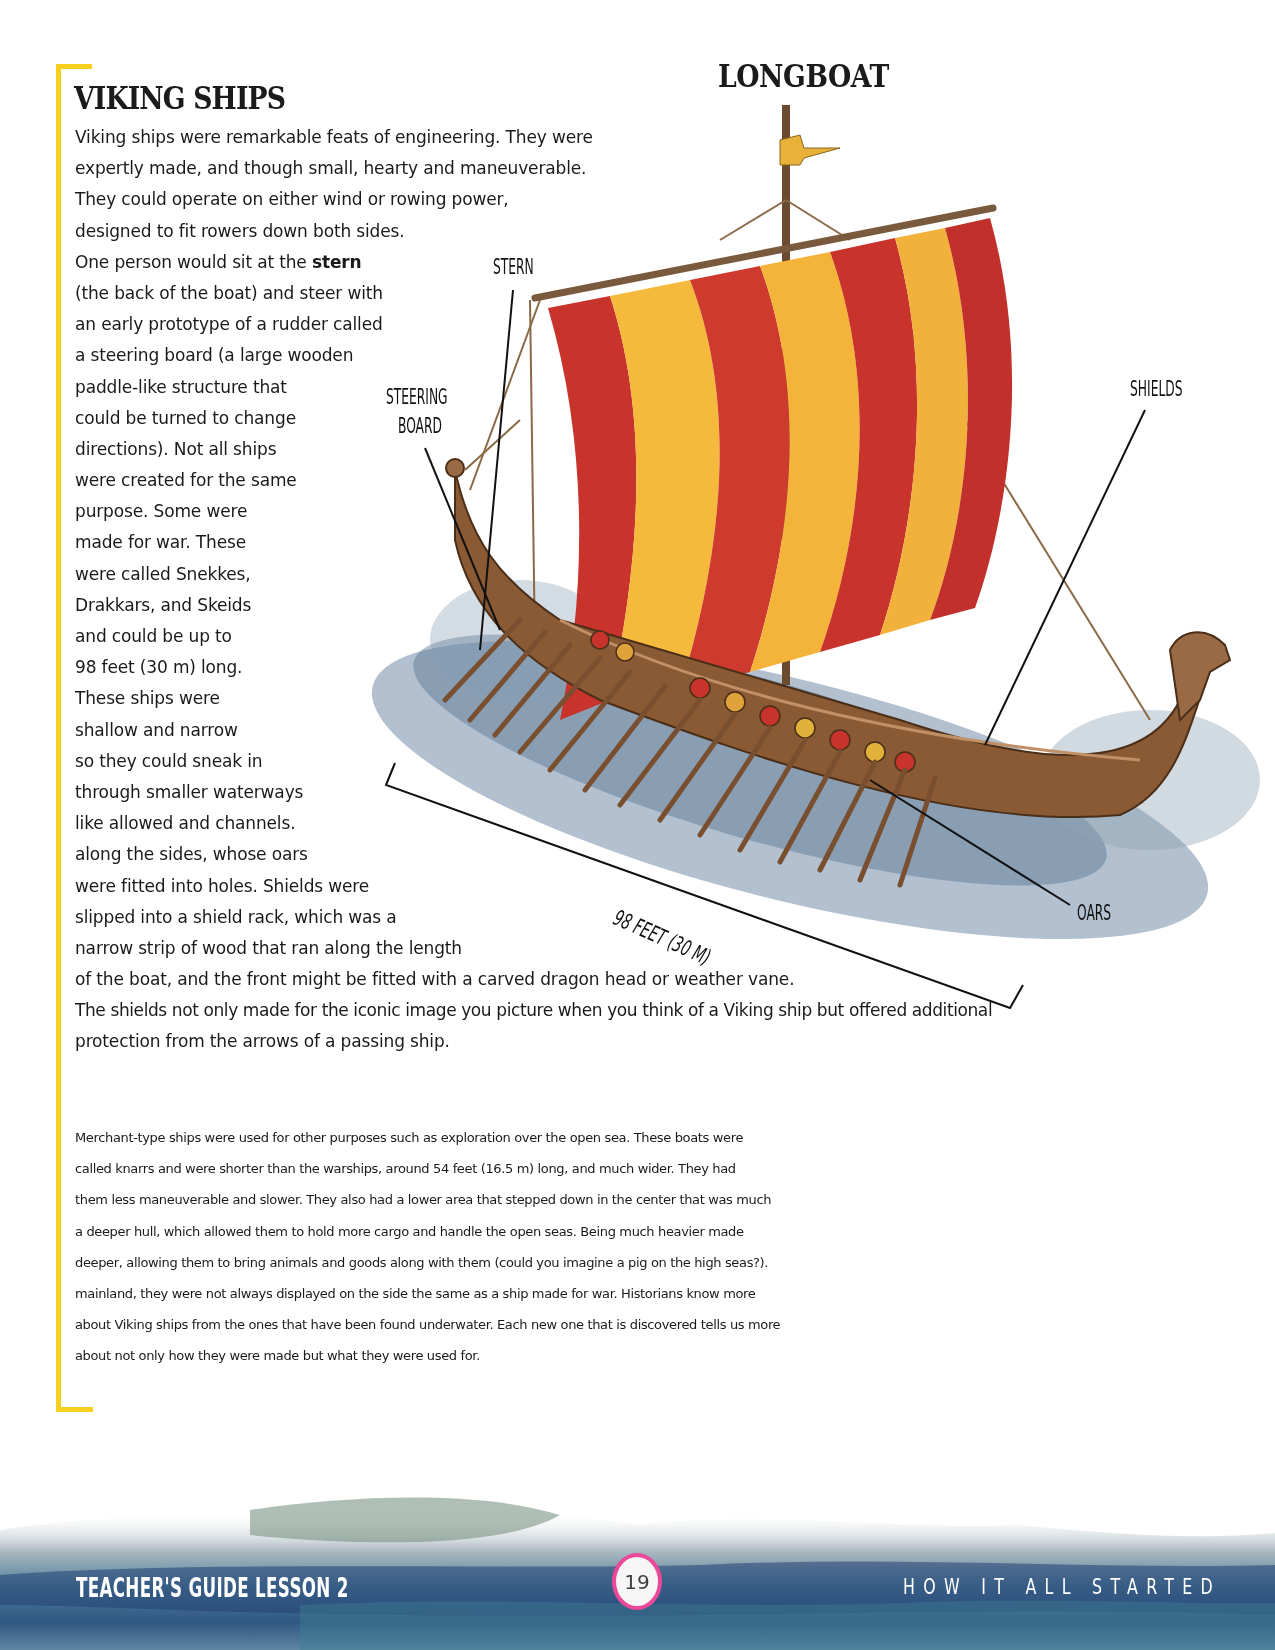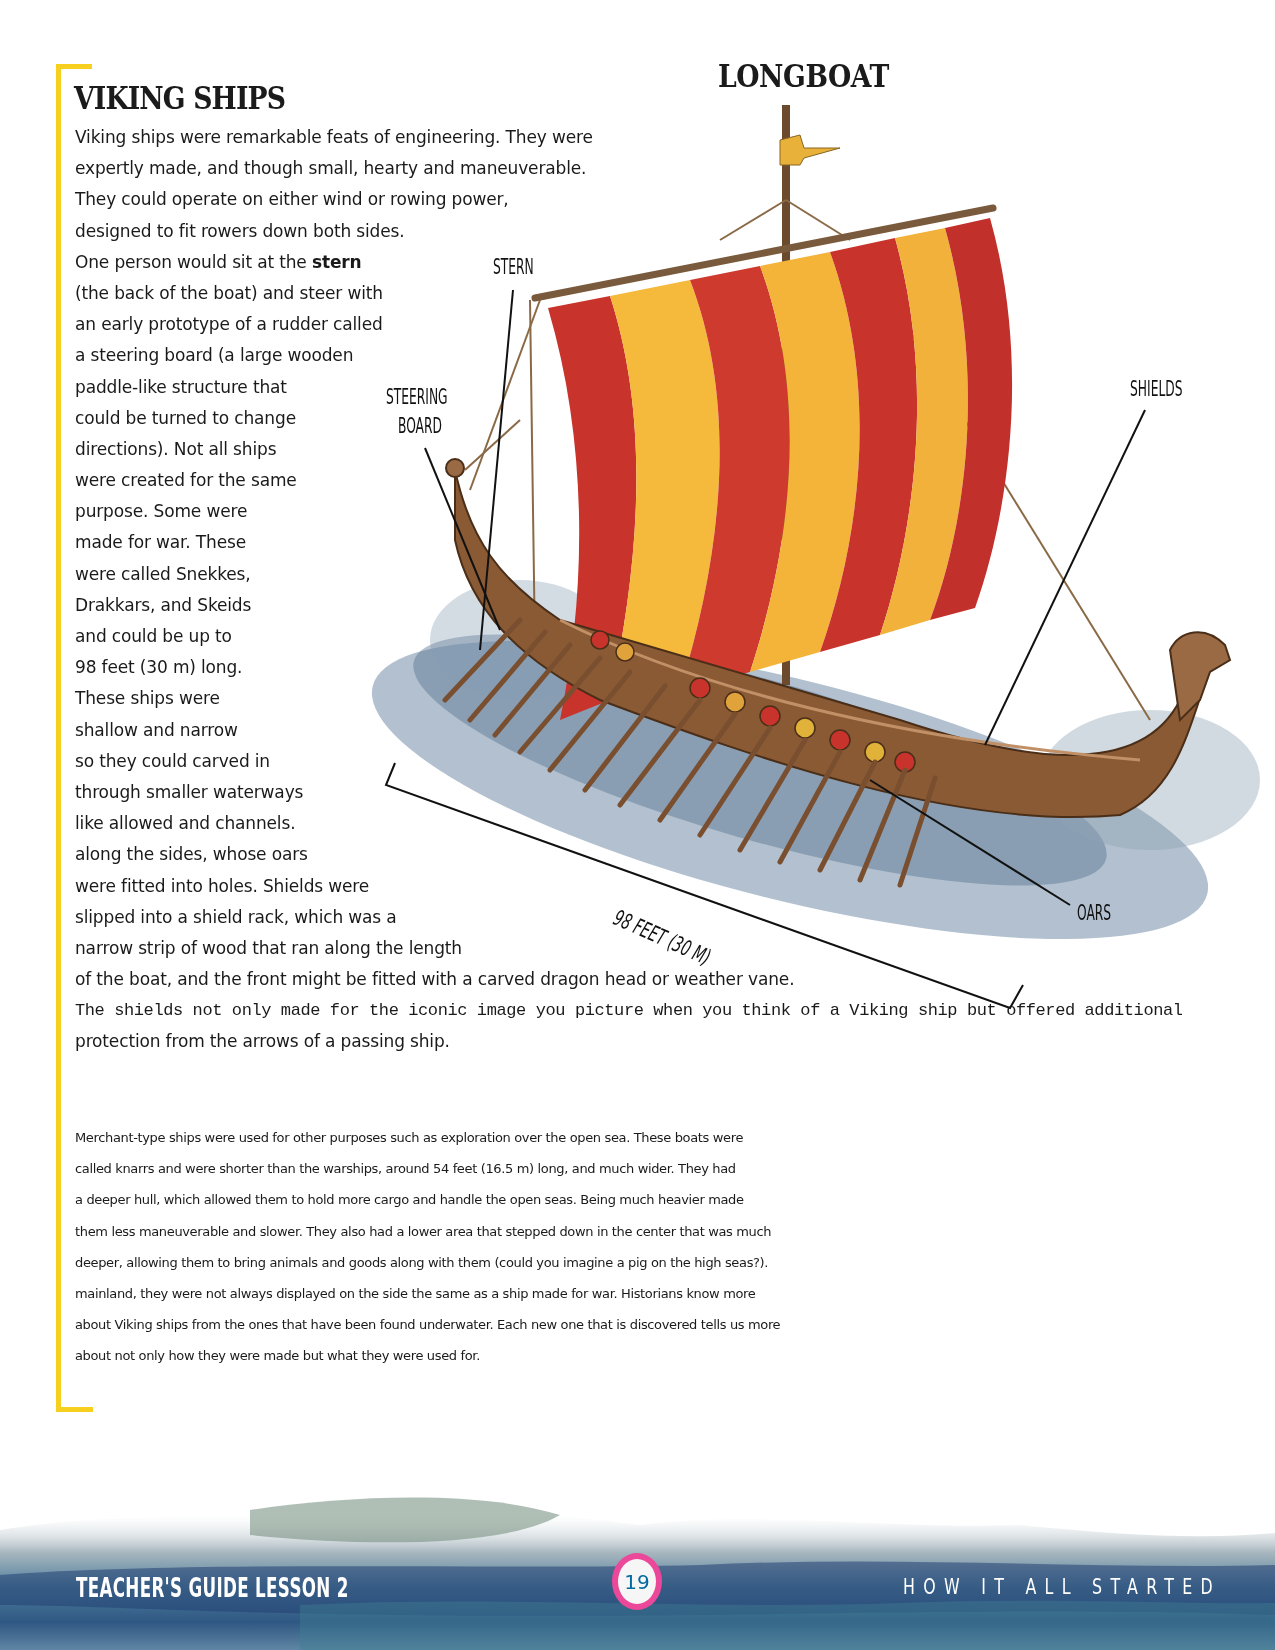--- a/index.html
+++ b/index.html
@@ -22,21 +22,21 @@
   
   .illus { position: absolute; left: 360px; top: 55px; width: 915px; height: 960px; }
   .longboat-title { position: absolute; left: 718px; top: 58px; font-family: "DejaVu Serif", serif; font-weight: bold; font-size: 31px; letter-spacing: -0.5px; transform: scaleX(0.86); transform-origin: left top; color: #1b1b1b; }
   .lbl { position: absolute; font-family: "DejaVu Sans Condensed", "DejaVu Sans", sans-serif; font-size: 22px; color: #111; transform: scaleX(0.62); transform-origin: left top; letter-spacing: 0px; line-height: 26px; text-align: center; }
   .dim-label { position: absolute; left: 620px; top: 905px; font-size: 22px; color: #111; transform: rotate(24deg) scaleX(0.62); transform-origin: left top; white-space: nowrap; font-style: italic; }
 
   
   .footer-wave { position: absolute; left: 0; top: 1455px; width: 1275px; height: 195px; }
   .footer-left { position: absolute; left: 76px; top: 1572px; font-size: 27px; font-weight: bold; color: #ffffff; transform: scaleX(0.62); transform-origin: left top; white-space: nowrap; letter-spacing: 0.5px; }
   .footer-right { position: absolute; left: 903px; top: 1574px; font-size: 22px; color: #ffffff; letter-spacing: 11.5px; white-space: nowrap; transform: scaleX(0.72); transform-origin: left top; }
-  .page-circle { position: absolute; left: 612px; top: 1553px; width: 50px; height: 57px; border-radius: 50%; background: #f6f6f6; border: 6px solid #ec4899; display: flex; align-items: center; justify-content: center; font-size: 20px; color: #0369a1; }
+  .page-circle { position: absolute; left: 612px; top: 1553px; width: 50px; height: 57px; border-radius: 50%; background: #f6f6f6; border: 4px solid #ec4899; display: flex; align-items: center; justify-content: center; font-size: 20px; color: #404040; }
 </style>
 </head>
 <body>
 
 <div class="bracket-v"></div>
 <div class="bracket-top"></div>
 <div class="bracket-bot"></div>
 
 <h1 class="title">VIKING SHIPS</h1>
 
@@ -137,37 +137,37 @@
   <div class="line">directions). Not all ships</div>
   <div class="line">were created for the same</div>
   <div class="line">purpose. Some were</div>
   <div class="line">made for war. These</div>
   <div class="line">were called Snekkes,</div>
   <div class="line">Drakkars, and Skeids</div>
   <div class="line">and could be up to</div>
   <div class="line">98 feet (30 m) long.</div>
   <div class="line">These ships were</div>
   <div class="line">shallow and narrow</div>
-  <div class="line">so they could carved in</div>
+  <div class="line">so they could sneak in</div>
   <div class="line">through smaller waterways</div>
   <div class="line">like allowed and channels.</div>
   <div class="line">along the sides, whose oars</div>
   <div class="line">were fitted into holes. Shields were</div>
   <div class="line">slipped into a shield rack, which was a</div>
   <div class="line">narrow strip of wood that ran along the length</div>
   <div class="line">of the boat, and the front might be fitted with a carved dragon head or weather vane.</div>
-  <div class="line" style="letter-spacing:-0.4px;font-family:Liberation Mono, monospace;">The shields not only made for the iconic image you picture when you think of a Viking ship but offered additional</div>
+  <div class="line" style="letter-spacing:-0.4px;">The shields not only made for the iconic image you picture when you think of a Viking ship but offered additional</div>
   <div class="line">protection from the arrows of a passing ship.</div>
 </div>
 
 <div class="para2">
   <div class="line">Merchant-type ships were used for other purposes such as exploration over the open sea. These boats were</div>
   <div class="line">called knarrs and were shorter than the warships, around 54 feet (16.5 m) long, and much wider. They had</div>
+  <div class="line">them less maneuverable and slower. They also had a lower area that stepped down in the center that was much</div>
   <div class="line">a deeper hull, which allowed them to hold more cargo and handle the open seas. Being much heavier made</div>
-  <div class="line">them less maneuverable and slower. They also had a lower area that stepped down in the center that was much</div>
   <div class="line">deeper, allowing them to bring animals and goods along with them (could you imagine a pig on the high seas?).</div>
   <div class="line">mainland, they were not always displayed on the side the same as a ship made for war. Historians know more</div>
   <div class="line">about Viking ships from the ones that have been found underwater. Each new one that is discovered tells us more</div>
   <div class="line">about not only how they were made but what they were used for.</div>
 </div>
 
 <svg class="footer-wave" viewBox="0 0 1275 195" preserveAspectRatio="none" xmlns="http://www.w3.org/2000/svg">
   <defs>
     <linearGradient id="fw" x1="0" y1="0" x2="0" y2="1">
       <stop offset="0" stop-color="#ffffff" stop-opacity="0"></stop>

